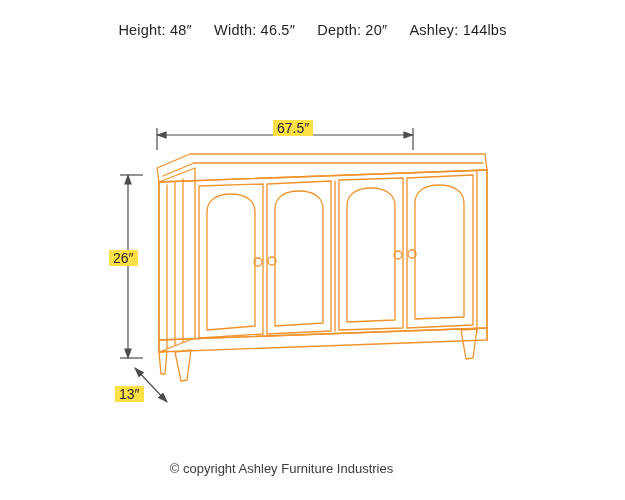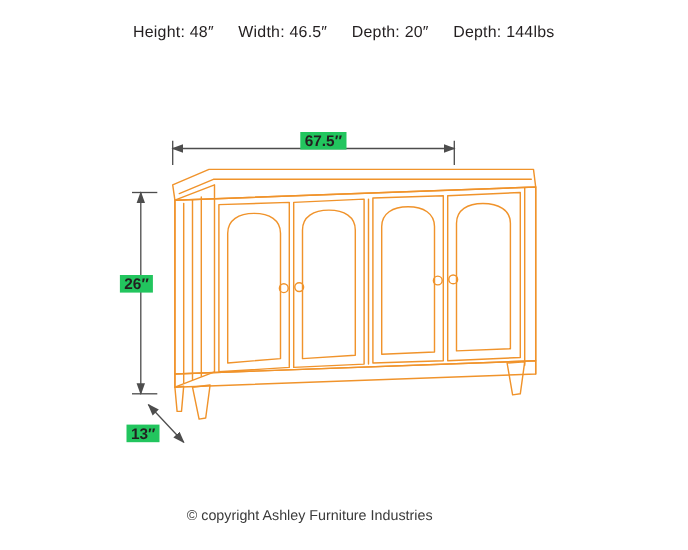--- a/index.html
+++ b/index.html
@@ -48,24 +48,23 @@
     position: absolute;
     top: 90px;
     left: 95px;
     width: 440px;
     height: 340px;
   }
   .dim-label {
     position: absolute;
     font-size: 14px;
     color: #231f20;
-    background: #22c55e;
+    background: #fde047;
     padding: 0 4px;
     white-space: nowrap;
-    font-weight: bold;
   }
   .label-width {
     left: 178px;
     top: 30px;
   }
   .label-height {
     left: 14px;
     top: 160px;
   }
   .label-depth {
@@ -81,21 +80,21 @@
 </style>
 </head>
 <body>
 
 <div class="page">
 
   <div class="specs">
     <span>Height: 48″</span>
     <span>Width: 46.5″</span>
     <span>Depth: 20″</span>
-    <span>Depth: 144lbs</span>
+    <span>Ashley: 144lbs</span>
   </div>
 
   <div class="drawing">
 
     <svg width="440" height="340" viewBox="0 0 440 340">
 
       <defs>
         <marker id="arrowEnd" markerWidth="9" markerHeight="9" refX="8" refY="3.2" orient="auto" markerUnits="strokeWidth">
           <path d="M0,0 L9,3.2 L0,6.4 z" fill="#4d4d4d"></path>
         </marker>

